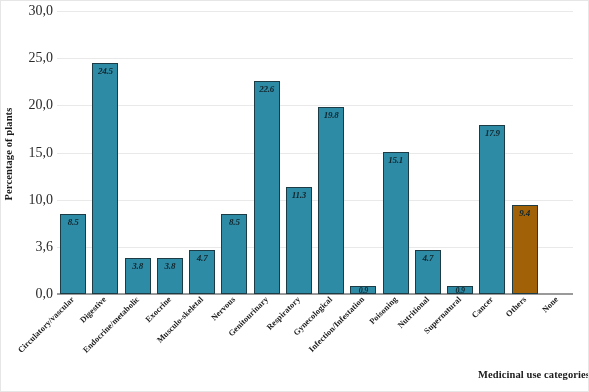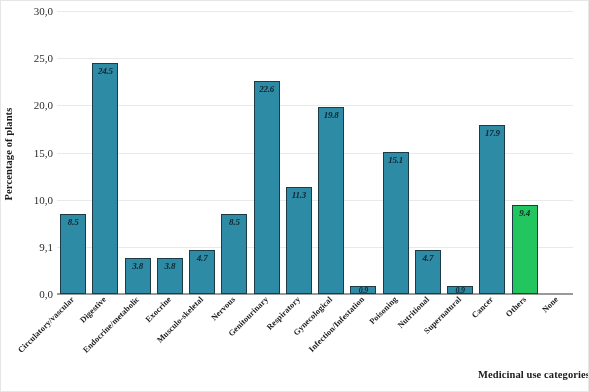--- a/index.html
+++ b/index.html
@@ -36,21 +36,21 @@
     letter-spacing: 0.1px;
     white-space: nowrap;
   }
 
   
   .ytick {
     position: absolute;
     right: 0;
     width: 26px;
     text-align: right;
-    font-size: 11px;
+    font-size: 14px;
     color: #2b2b2b;
     transform: translateY(-50%);
     white-space: nowrap;
   }
   #yticks {
     position: absolute;
     left: 22px;
     top: 0;
     width: 30px;
     height: 392px;
@@ -175,21 +175,21 @@
 <div id="figure">
 
   <div id="ylabel">Percentage of plants</div>
 
   <div id="yticks">
       <div class="ytick" style="top: 10px;">30,0</div>
       <div class="ytick" style="top: 57.1667px;">25,0</div>
       <div class="ytick" style="top: 104.333px;">20,0</div>
       <div class="ytick" style="top: 151.5px;">15,0</div>
       <div class="ytick" style="top: 198.667px;">10,0</div>
-      <div class="ytick" style="top: 245.833px;">9,1</div>
+      <div class="ytick" style="top: 245.833px;">3,6</div>
       <div class="ytick" style="top: 293px;">0,0</div>
     </div>
 
   <div id="plot">
       <div class="gridline" style="top: 0px;"></div>
       <div class="gridline" style="top: 47.1667px;"></div>
       <div class="gridline" style="top: 94.3333px;"></div>
       <div class="gridline" style="top: 141.5px;"></div>
       <div class="gridline" style="top: 188.667px;"></div>
       <div class="gridline" style="top: 235.833px;"></div>
@@ -263,21 +263,21 @@
         <div class="bar tiny" style="height: 8.49px; background: rgb(46, 139, 166); border-color: rgb(29, 59, 68);">
           <span class="bar-value">0.9</span>
         </div>
       </div>
       <div class="bar-slot" style="width: 32.25px;">
         <div class="bar" style="height: 168.857px; background: rgb(46, 139, 166); border-color: rgb(29, 59, 68);">
           <span class="bar-value">17.9</span>
         </div>
       </div>
       <div class="bar-slot" style="width: 32.25px;">
-        <div class="bar" style="height: 88.6733px; background: #22c55e; border-color: rgb(29, 59, 68);">
+        <div class="bar" style="height: 88.6733px; background: #a16207; border-color: rgb(29, 59, 68);">
           <span class="bar-value">9.4</span>
         </div>
       </div>
     </div>
 
   <div id="xticks">
       <div class="xtick-slot" style="left: 0px; width: 32.25px;">
         <div class="xtick-label"><span class="xtick-label-inner">Circulatory/vascular</span></div>
       </div>
       <div class="xtick-slot" style="left: 32.25px; width: 32.25px;">

